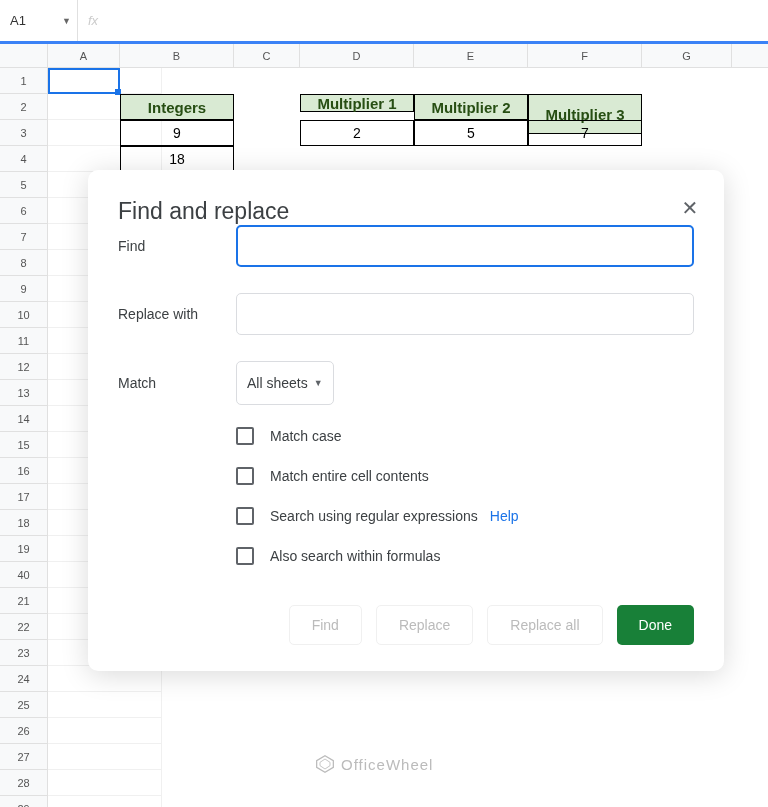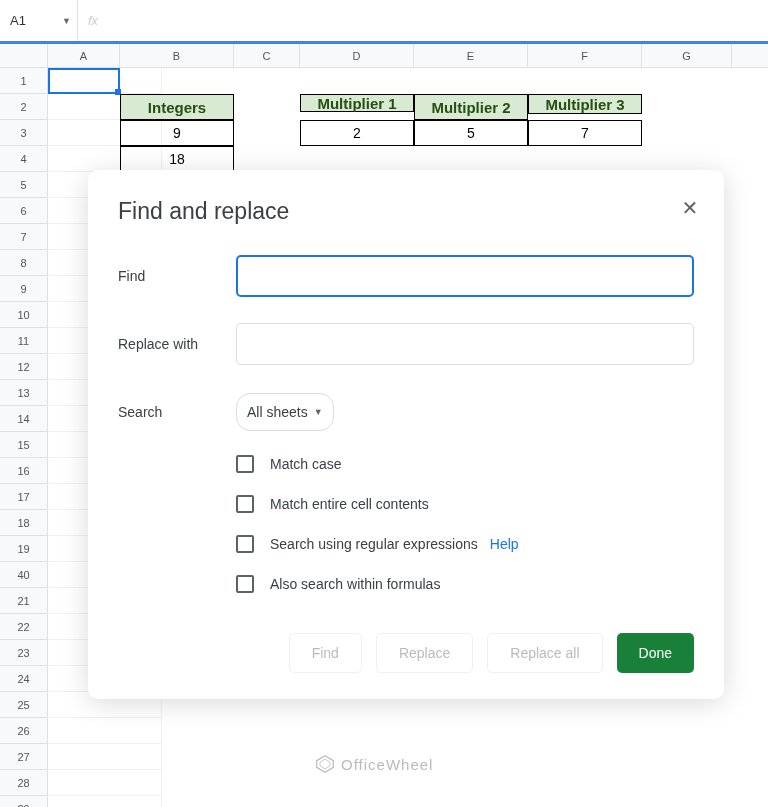--- a/index.html
+++ b/index.html
@@ -147,21 +147,20 @@
       width: 636px;
       background: #fff;
       border-radius: 10px;
       box-shadow: 0 4px 28px rgba(0,0,0,0.15);
       padding: 28px 30px 26px 30px;
     }
     .dialog-title {
       font-size: 23px;
       color: #3c4043;
       font-weight: 400;
-      margin-bottom: 30px;
       font-family: 'Google Sans', Arial, sans-serif;
     }
     .close-btn {
       position: absolute;
       right: 20px;
       top: 24px;
       width: 28px;
       height: 28px;
       display: flex;
       align-items: center;
@@ -187,23 +186,23 @@
       border: 1px solid #dadce0;
       border-radius: 5px;
       padding: 0 12px;
       font-size: 14px;
       outline: none;
     }
     .text-input.focused {
       border: 2px solid #1a73e8;
     }
     .select-wrap {
-      height: 38px;
+      height: 44px;
       border: 1px solid #dadce0;
-      border-radius: 14px;
+      border-radius: 5px;
       padding: 0 10px;
       display: flex;
       align-items: center;
       font-size: 14px;
       color: #3c4043;
       cursor: pointer;
     }
     .select-arrow {
       font-size: 9px;
       color: #5f6368;
@@ -411,21 +410,21 @@
   </div>
 
   <div class="active-cell"></div>
 
   <div class="tbl-cell tbl-header" style="left:120px;top:50px;width:114px;height:26px">Integers</div>
   <div class="tbl-cell" style="left:120px;top:76px;width:114px;height:26px">9</div>
   <div class="tbl-cell" style="left:120px;top:102px;width:114px;height:26px">18</div>
 
   <div class="tbl-cell tbl-header" style="left:300px;top:50px;width:114px;height:18px">Multiplier 1</div>
   <div class="tbl-cell tbl-header" style="left:414px;top:50px;width:114px;height:26px">Multiplier 2</div>
-  <div class="tbl-cell tbl-header" style="left:528px;top:50px;width:114px;height:20px">Multiplier 3</div>
+  <div class="tbl-cell tbl-header" style="left:528px;top:50px;width:114px;height:40px">Multiplier 3</div>
   <div class="tbl-cell" style="left:300px;top:76px;width:114px;height:26px">2</div>
   <div class="tbl-cell" style="left:414px;top:76px;width:114px;height:26px">5</div>
   <div class="tbl-cell" style="left:528px;top:76px;width:114px;height:26px">7</div>
 </div>
 
 <div class="dialog">
   <div class="dialog-title">Find and replace</div>
   <div class="close-btn">
     <span>✕</span>
   </div>
@@ -434,21 +433,21 @@
     <div class="field-label">Find</div>
     <input class="text-input focused" value="" style="">
   </div>
 
   <div class="field-row">
     <div class="field-label">Replace with</div>
     <input class="text-input" value="" style="">
   </div>
 
   <div class="field-row" style="margin-bottom:22px">
-    <div class="field-label">Search</div>
+    <div class="field-label">Match</div>
     <div class="select-wrap">
       <span>All sheets</span>
       <span class="select-arrow">▼</span>
     </div>
   </div>
 
   <div class="checkbox-row">
     <div class="checkbox"></div>
     <span class="checkbox-label">Match case</span>
   </div>

